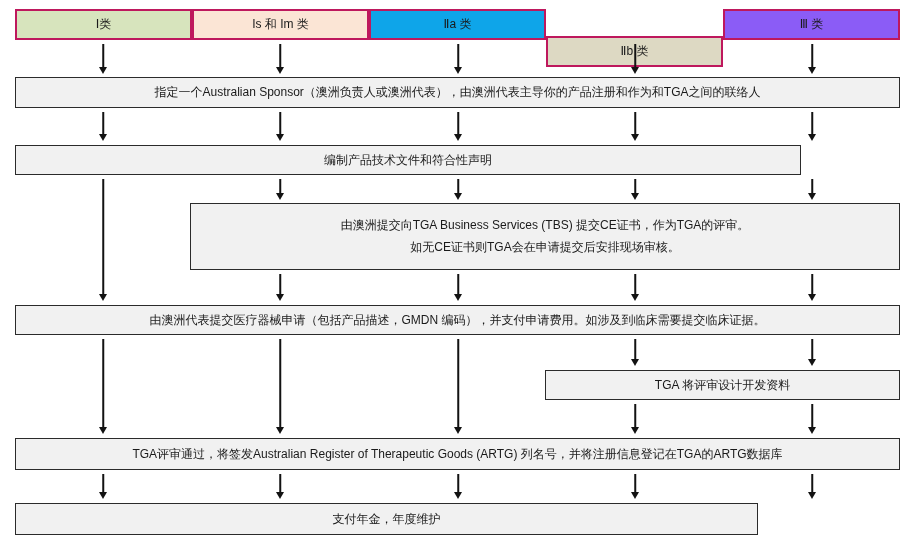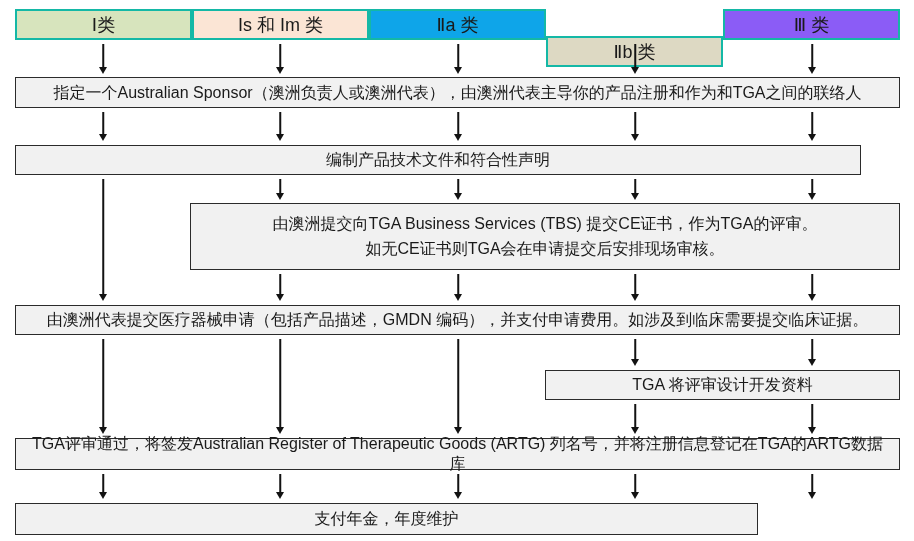--- a/index.html
+++ b/index.html
@@ -8,32 +8,32 @@
     width:914px;height:541px;
     background:#ffffff;
     font-family:"Liberation Sans","DejaVu Sans",sans-serif;
     color:#1a1a1a;
     overflow:hidden;
   }
   .hdr{
     position:absolute;
     top:9px;height:31px;width:177px;
     box-sizing:border-box;
-    border:2px solid #14b8a6;
+    border:2px solid #be185d;
     display:flex;align-items:center;justify-content:center;
-    font-size:18px;
+    font-size:12px;
   }
   .box{
     position:absolute;
     box-sizing:border-box;
     background:#f1f1f1;
     border:1.5px solid #2b2b2b;
     display:flex;align-items:center;justify-content:center;
-    text-align:center;
-    font-size:16px;
+    text-align:left;
+    font-size:12px;
     line-height:1.25;
     padding:2px 10px;
   }
   .box.multi{
     flex-direction:column;
     justify-content:space-evenly;
     padding:6px 10px;
   }
   .arrow{
     position:absolute;
@@ -66,21 +66,21 @@
 <div class="canvas">
 
   <div class="hdr" style="left: 15px; background-color: rgb(215, 228, 189);">Ⅰ类</div>
   <div class="hdr" style="left: 192px; background-color: rgb(251, 229, 213);">Is 和 Im 类</div>
   <div class="hdr" style="left: 369px; background-color: #0ea5e9;">Ⅱa 类</div>
   <div class="hdr" style="left: 546px; background-color: rgb(221, 217, 195); margin-top: 27px;">Ⅱb 类</div>
   <div class="hdr" style="left: 723px; background-color: #8b5cf6;">Ⅲ 类</div>
 
   <div class="box" style="left:15px;top:77px;width:885px;height:31px">指定一个Australian Sponsor（澳洲负责人或澳洲代表），由澳洲代表主导你的产品注册和作为和TGA之间的联络人</div>
 
-  <div class="box" style="left:15px;top:145px;width:846px;height:30px">编制产品技术文件和符合性声明</div>
+  <div class="box" style="left:15px;top:145px;width:786px;height:30px">编制产品技术文件和符合性声明</div>
 
   <div class="box multi" style="left:190px;top:203px;width:710px;height:67px">
     <div>由澳洲提交向TGA Business Services (TBS) 提交CE证书，作为TGA的评审。</div>
     <div>如无CE证书则TGA会在申请提交后安排现场审核。</div>
   </div>
 
   <div class="box" style="left:15px;top:305px;width:885px;height:30px">由澳洲代表提交医疗器械申请（包括产品描述，GMDN 编码），并支付申请费用。如涉及到临床需要提交临床证据。</div>
 
   <div class="box" style="left:545px;top:370px;width:355px;height:30px">TGA 将评审设计开发资料</div>
 

